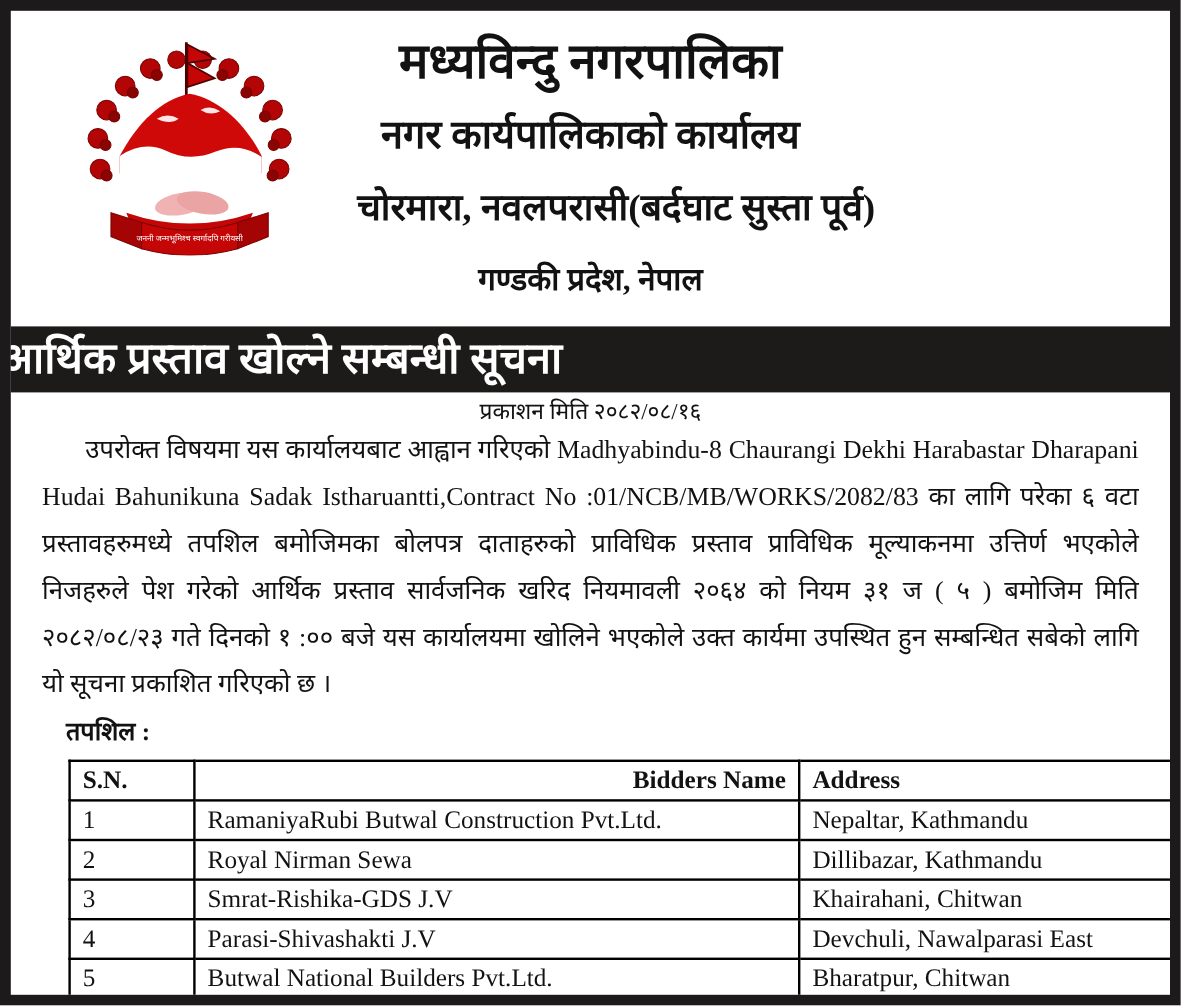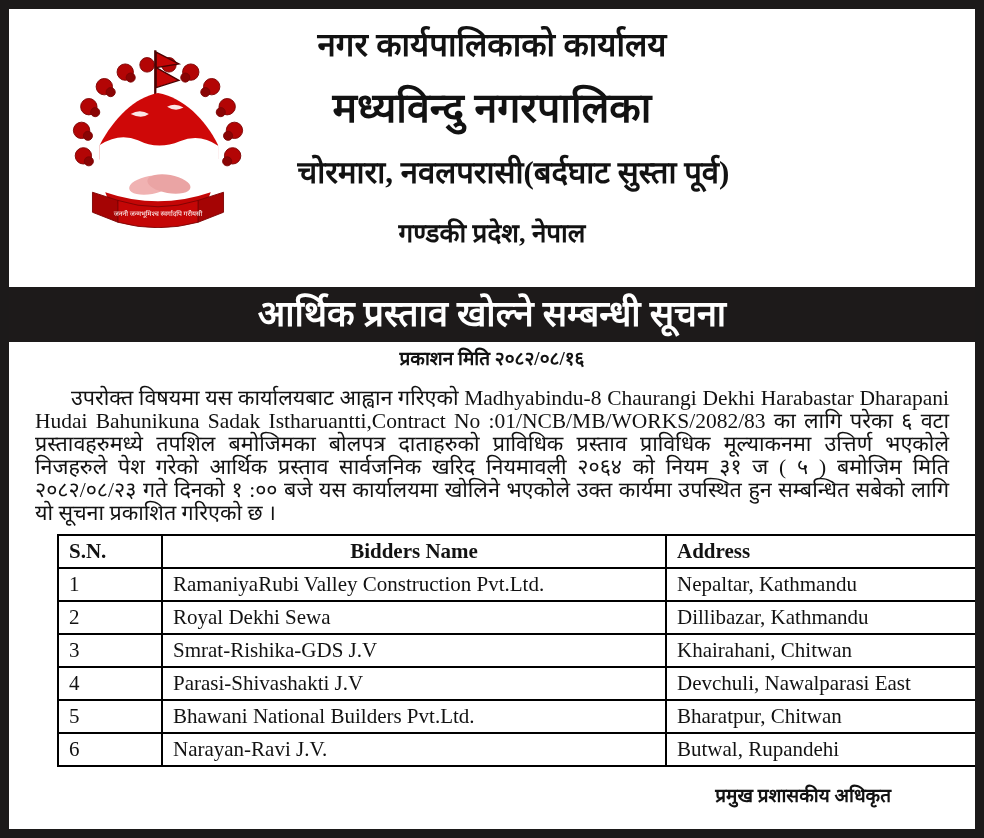--- a/index.html
+++ b/index.html
@@ -24,48 +24,48 @@
   .h3 { margin-top:19px; font-size:31px; line-height:40px;padding-left:43px; }
   .h4 { margin-top:21px; font-size:26px; line-height:40px; }
 
   
   .banner {
     margin:0 -9px;
     height:55px;
     background:#1d1a1a;
     color:#ffffff;
     font-size:36px; font-weight:bold;
-    line-height:55px; text-align:center;
+    line-height:55px; text-align:left;
   }
 
   
-  .pub-date { margin-top:5px; text-align:center; font-weight:bold; font-size:19px; line-height:24px; }
+  .pub-date { margin-top:5px; text-align:center; font-weight:normal; font-size:19px; line-height:24px; }
   .body-para {
-    margin:16px 26px 0 26px;
-    font-size:21.5px; line-height:23px;
+    margin:0 26px 0 26px;
+    font-size:21.5px; line-height:39px;
     text-align:justify; text-indent:36px;
   }
   .details-label { margin:6px 0 0 46px; font-weight:bold; font-size:21px; line-height:28px; }
 
   
   table.bidders {
     margin:9px 0 0 48px;
     border-collapse:collapse;
     width:892px;
     table-layout:fixed;
   }
   .bidders th, .bidders td {
     border:2px solid #000000;
     font-size:21px;
     padding:2px 10px;
     height:27px;
     overflow:hidden; white-space:nowrap;
   }
   .bidders th { font-weight:bold; text-align:left; }
-  .bidders th.col-bidder { text-align:center;margin-top:20px; }
+  .bidders th.col-bidder { text-align:right;margin-top:20px; }
   .col-sn { width:82px; }
   .col-bidder { width:482px; }
   .col-address { width:328px; }
 
   
   .signature { margin:15px 84px 0 0; text-align:right; font-weight:bold; font-size:19px; }
 </style>
 </head>
 <body>
 
@@ -124,65 +124,66 @@
         <g>
           <path d="M42,156 Q100,176 158,156 L154,166 Q100,184 46,166 Z" fill="#c40606"></path>
           <path d="M28,156 L56,165 L56,189 L28,178 Z" fill="#a50404" stroke="#7c0303" stroke-width="1"></path>
           <path d="M172,156 L144,165 L144,189 L172,178 Z" fill="#a50404" stroke="#7c0303" stroke-width="1"></path>
           <path d="M56,165 Q100,179 144,165 L144,189 Q100,201 56,189 Z" fill="#c40606" stroke="#7c0303" stroke-width="1"></path>
           <text x="100" y="182" font-size="7.5" fill="#ffffff" text-anchor="middle">जननी जन्मभूमिश्च स्वर्गादपि गरीयसी</text>
         </g>
       </svg>
     </div>
 
+    <div class="hline h1">मध्यविन्दु नगरपालिका</div>
     <div class="hline h2">नगर कार्यपालिकाको कार्यालय</div>
-    <div class="hline h1">मध्यविन्दु नगरपालिका</div>
     <div class="hline h3">चोरमारा, नवलपरासी(बर्दघाट सुस्ता पूर्व)</div>
     <div class="hline h4">गण्डकी प्रदेश, नेपाल</div>
   </div>
 
   <div class="banner">आर्थिक प्रस्ताव खोल्ने सम्बन्धी सूचना</div>
 
   <div class="pub-date">प्रकाशन मिति २०८२/०८/१६</div>
 
   <p class="body-para">उपरोक्त विषयमा यस कार्यालयबाट आह्वान गरिएको Madhyabindu-8 Chaurangi Dekhi Harabastar Dharapani Hudai Bahunikuna Sadak Istharuantti,Contract No :01/NCB/MB/WORKS/2082/83 का लागि परेका ६ वटा प्रस्तावहरुमध्ये तपशिल बमोजिमका बोलपत्र दाताहरुको प्राविधिक प्रस्ताव प्राविधिक मूल्याकनमा उत्तिर्ण भएकोले निजहरुले पेश गरेको आर्थिक प्रस्ताव सार्वजनिक खरिद नियमावली २०६४ को नियम ३१ ज ( ५ ) बमोजिम मिति २०८२/०८/२३ गते दिनको १ :०० बजे यस कार्यालयमा खोलिने भएकोले उक्त कार्यमा उपस्थित हुन सम्बन्धित सबेको लागि यो सूचना प्रकाशित गरिएको छ ।</p>
 
+  <div class="details-label">तपशिल :</div>
 
   <table class="bidders">
     <thead>
       <tr>
         <th class="col-sn">S.N.</th>
         <th class="col-bidder">Bidders Name</th>
         <th class="col-address">Address</th>
       </tr>
     </thead>
     <tbody>
       <tr>
         <td>1</td>
-        <td>RamaniyaRubi Valley Construction Pvt.Ltd.</td>
+        <td>RamaniyaRubi Butwal Construction Pvt.Ltd.</td>
         <td>Nepaltar, Kathmandu</td>
       </tr>
       <tr>
         <td>2</td>
-        <td>Royal Dekhi Sewa</td>
+        <td>Royal Nirman Sewa</td>
         <td>Dillibazar, Kathmandu</td>
       </tr>
       <tr>
         <td>3</td>
         <td>Smrat-Rishika-GDS J.V</td>
         <td>Khairahani, Chitwan</td>
       </tr>
       <tr>
         <td>4</td>
         <td>Parasi-Shivashakti J.V</td>
         <td>Devchuli, Nawalparasi East</td>
       </tr>
       <tr>
         <td>5</td>
-        <td>Bhawani National Builders Pvt.Ltd.</td>
+        <td>Butwal National Builders Pvt.Ltd.</td>
         <td>Bharatpur, Chitwan</td>
       </tr>
       <tr>
         <td>6</td>
         <td>Narayan-Ravi J.V.</td>
         <td>Butwal, Rupandehi</td>
       </tr>
     </tbody>
   </table>
 

